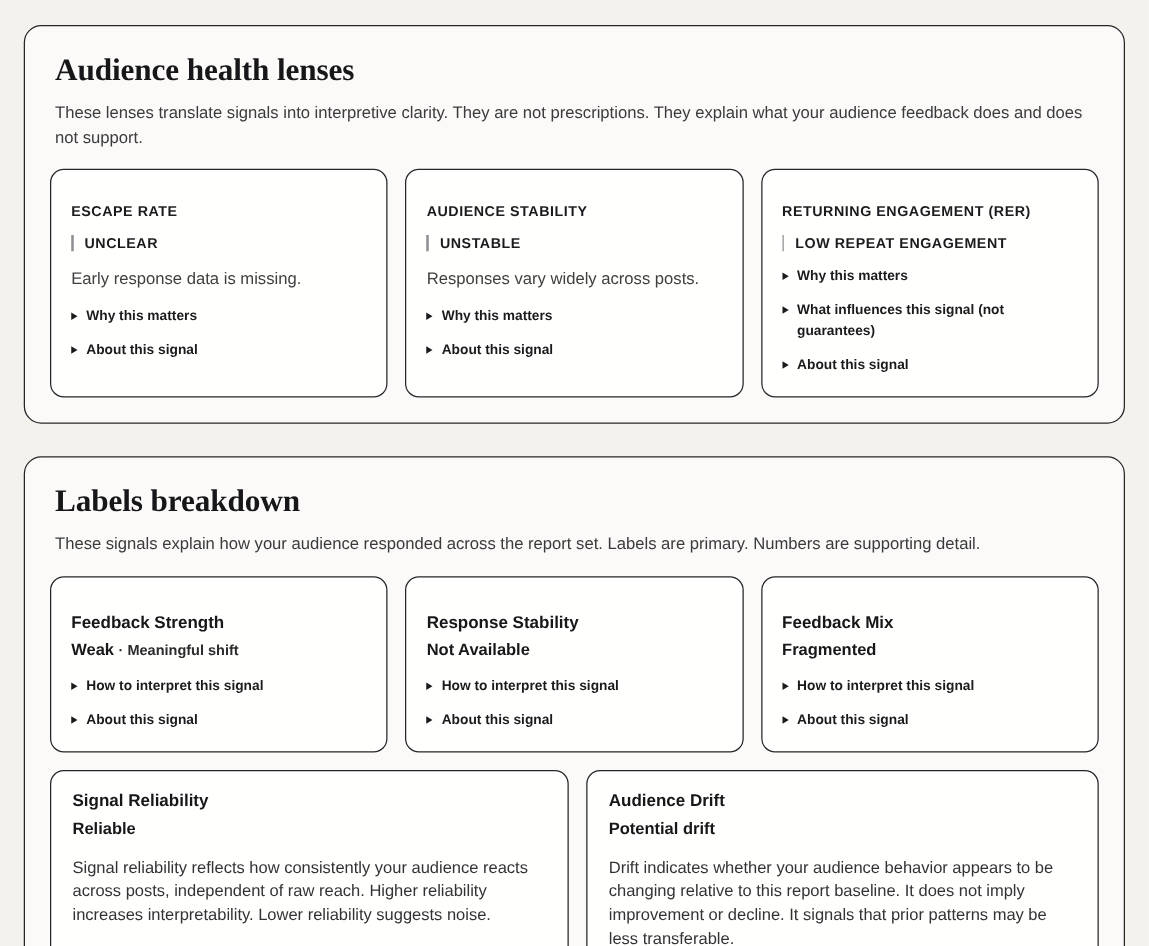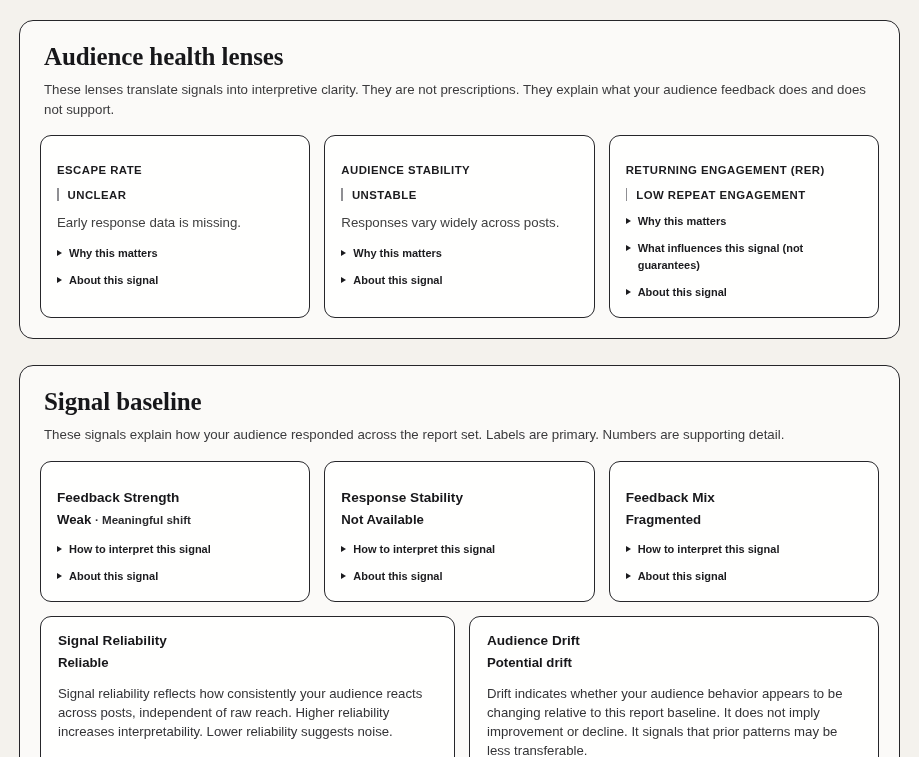--- a/index.html
+++ b/index.html
@@ -208,21 +208,21 @@
         <div class="disclosure">
           <span class="tri"></span>
           <span>About this signal</span>
         </div>
       </div>
 
     </div>
   </section>
 
   <section class="panel">
-    <div class="panel-title">Signal baseline</div>
+    <div class="panel-title">Labels breakdown</div>
     <p class="panel-desc">These signals explain how your audience responded across the report set. Labels are primary. Numbers are supporting detail.</p>
 
     <div class="row">
 
       <div class="card">
         <div class="sig-name">Feedback Strength</div>
         <div class="sig-value">
           <span>Weak</span>
           <span class="qualifier">· Meaningful shift</span>
         </div>

